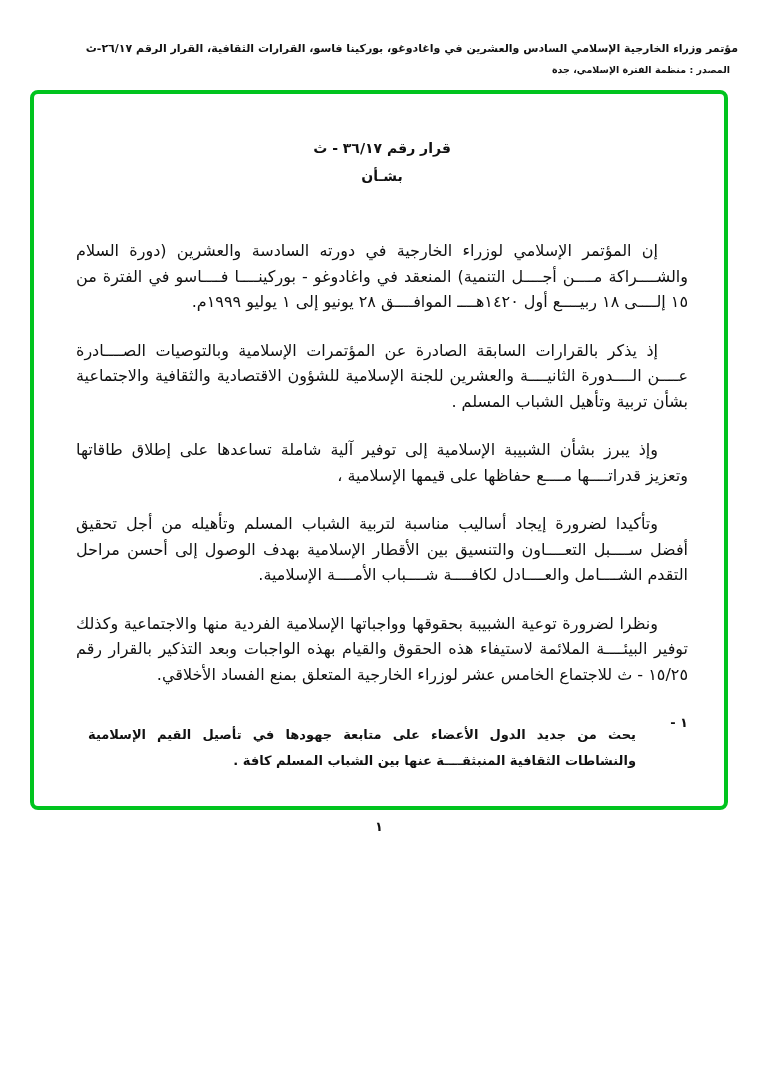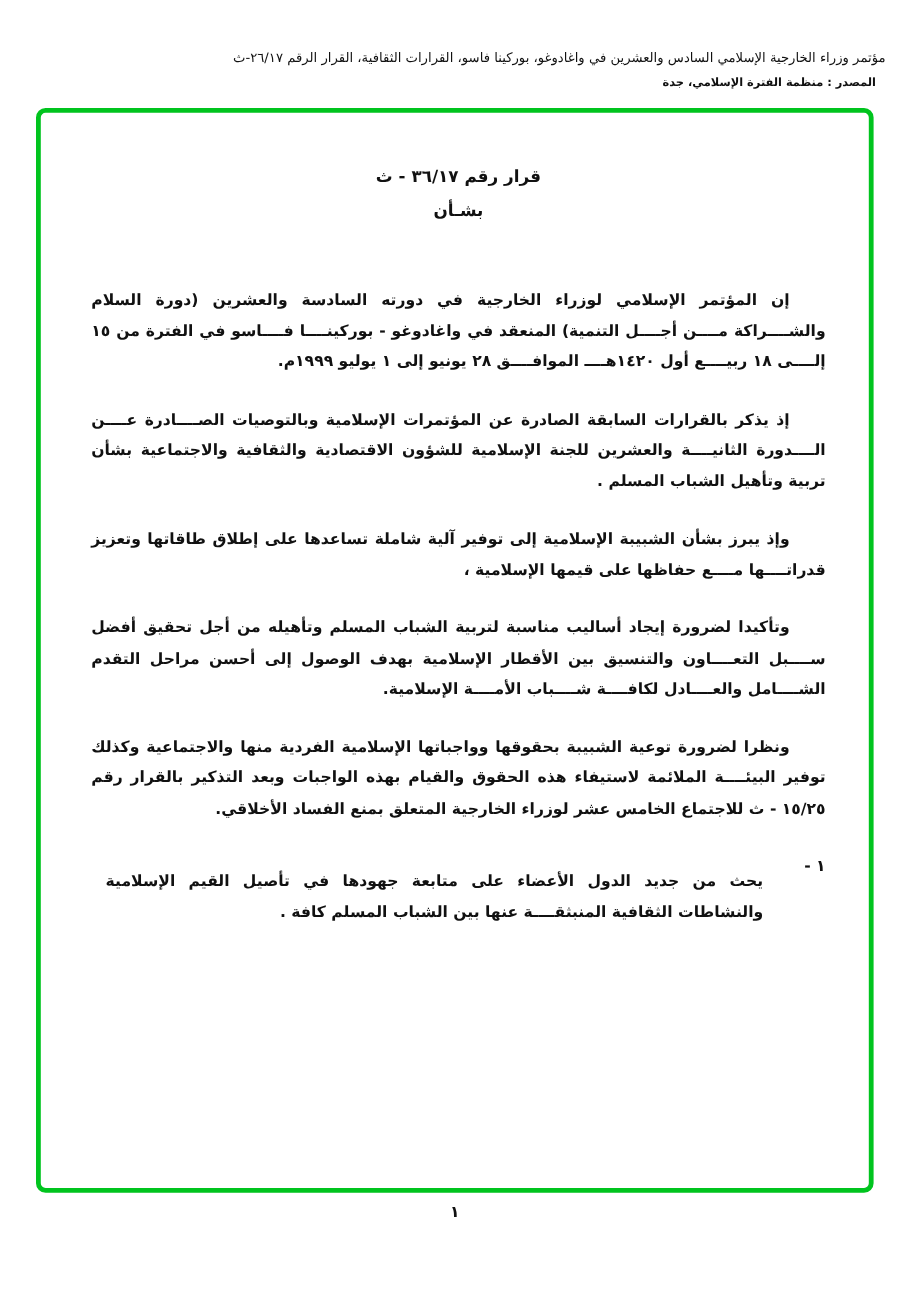--- a/index.html
+++ b/index.html
@@ -19,51 +19,51 @@
     height: 1078px;
     direction: rtl;
     background: #ffffff;
     overflow: hidden;
   }
   .doc-header {
     padding: 42px 20px 0 20px;
   }
   .hdr-line1 {
     font-size: 11px;
-    font-weight: 400;
+    font-weight: 700;
     text-align: right;
     white-space: nowrap;
   }
   .hdr-line2 {
     font-size: 9.5px;
     font-weight: 700;
     margin-top: 9px;
     padding-right: 8px;
     text-align: right;
   }
   .frame {
     box-sizing: border-box;
     margin: 15px 30px 0 30px;
-    height: 904px;
+    height: 720px;
     border: 4px solid #00c41e;
     border-radius: 8px;
     padding: 40px 36px 20px 42px;
     overflow: hidden;
     background: #ffffff;
   }
   .title-block {
     text-align: center;
     font-weight: 700;
     font-size: 14px;
     line-height: 28px;
     margin-bottom: 48px;
   }
   .para {
-    font-size: 13px;
-    font-weight: 700;
+    font-size: 16px;
+    font-weight: 400;
     line-height: 25.5px;
     text-align: justify;
     text-indent: 30px;
     margin: 0 0 23px 0;
   }
   .list-item {
     display: flex;
     gap: 8px;
     font-size: 13px;
     font-weight: 700;

